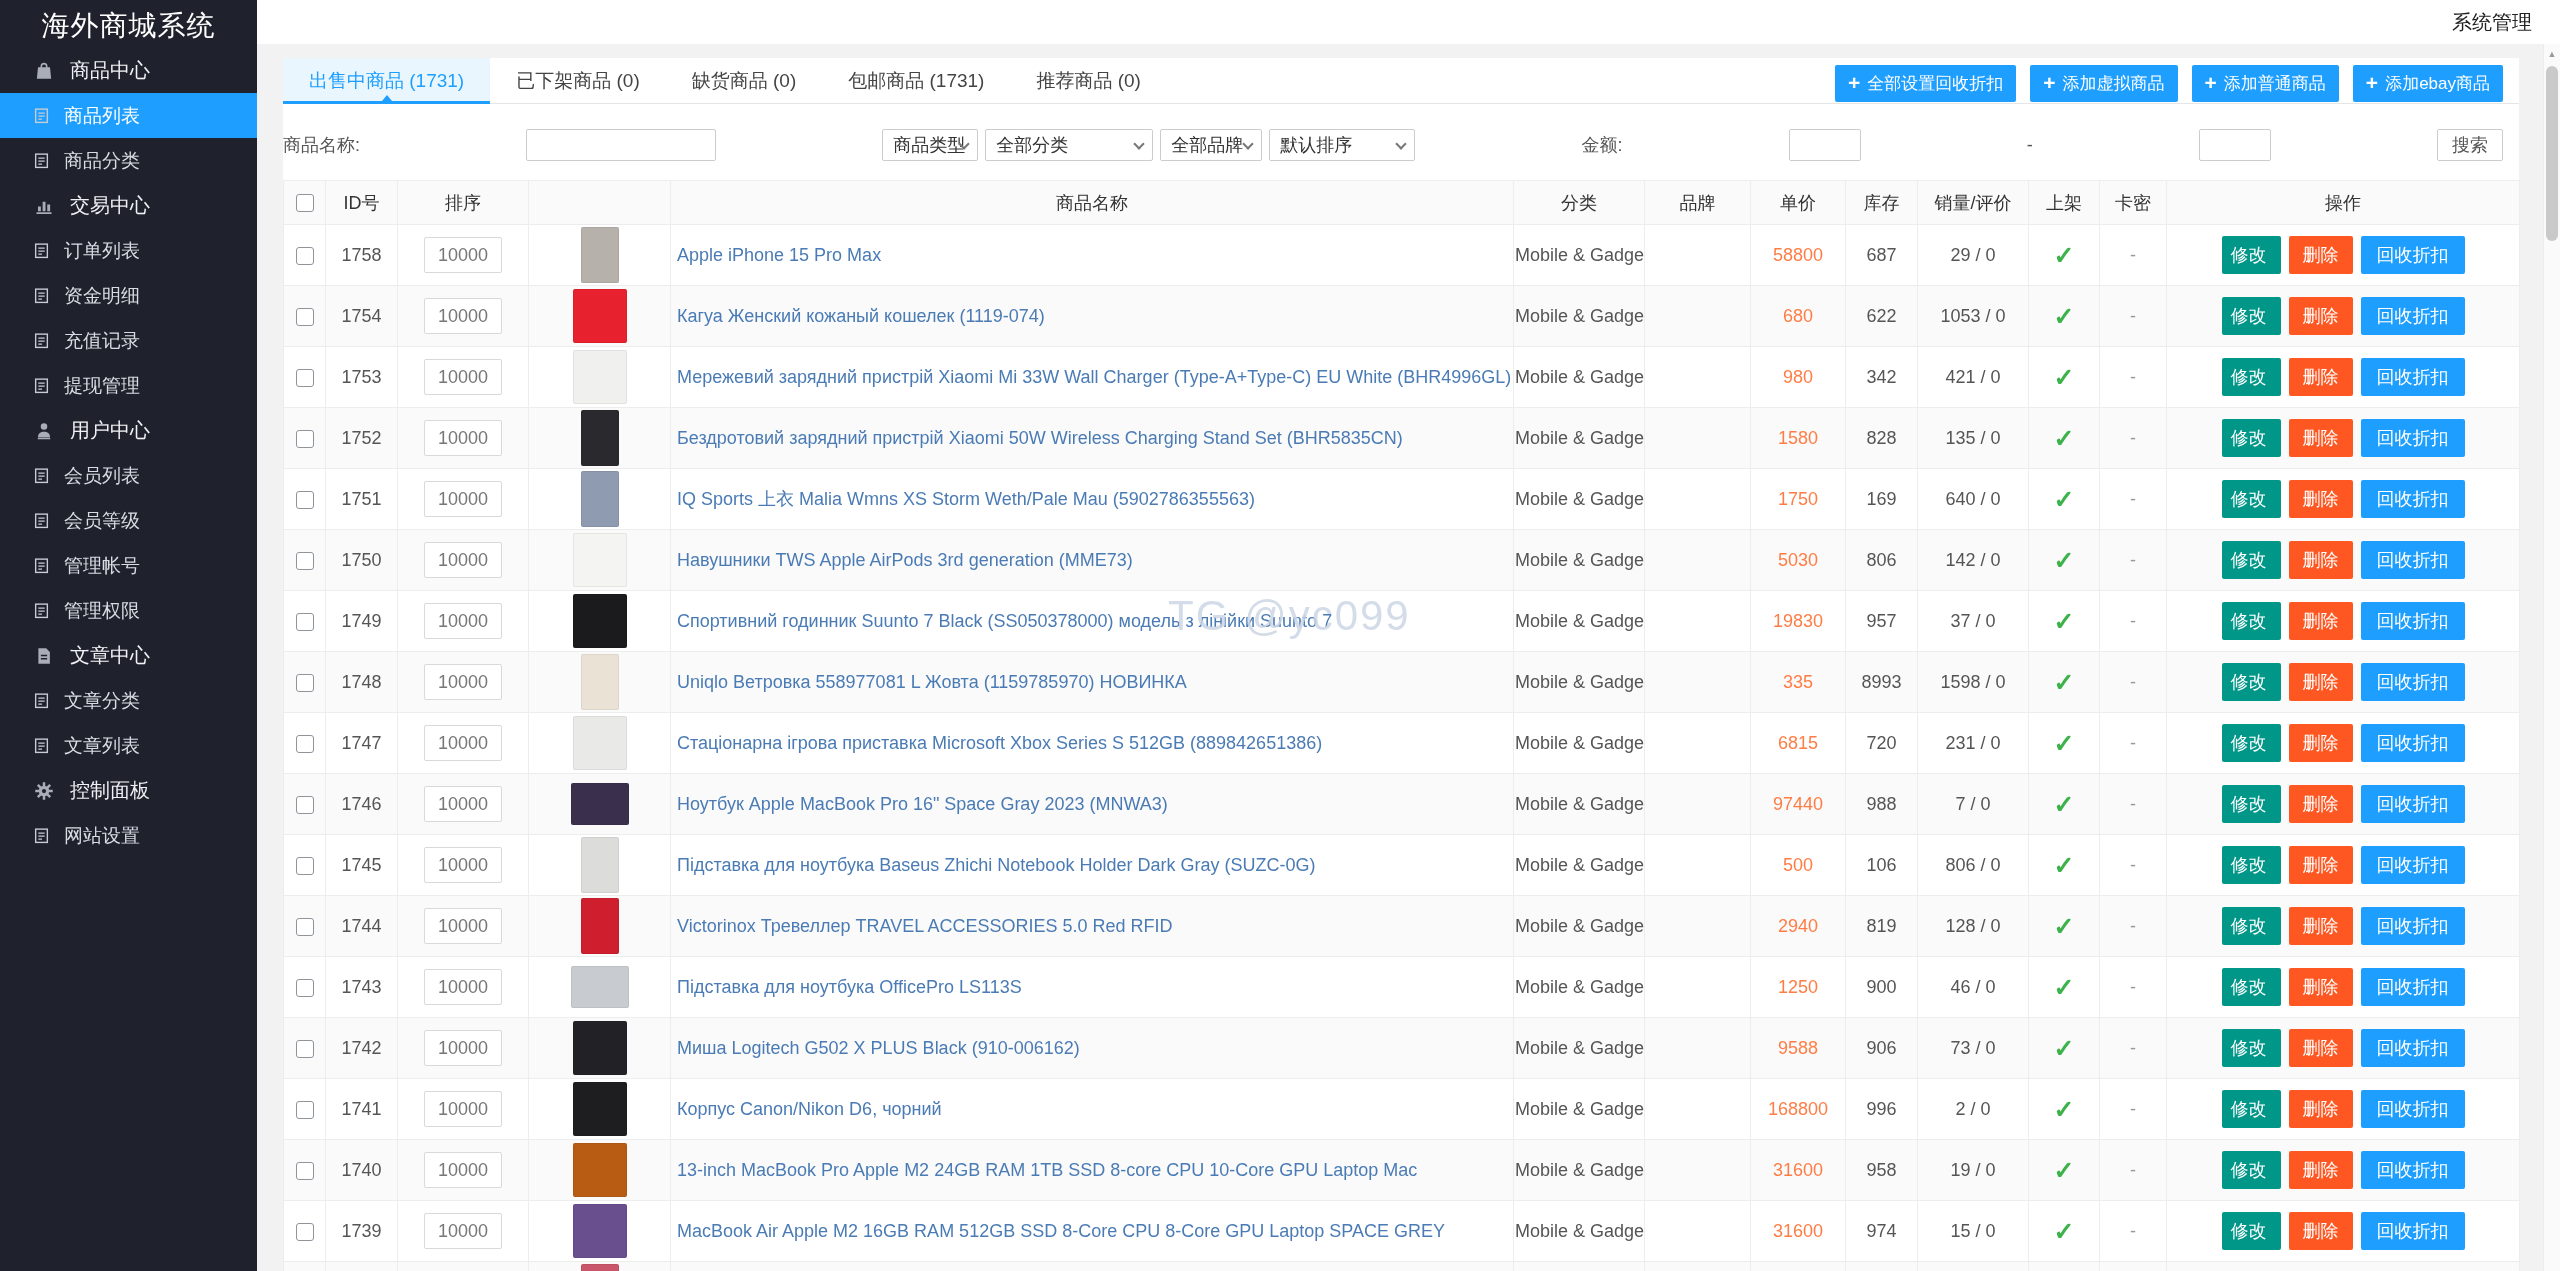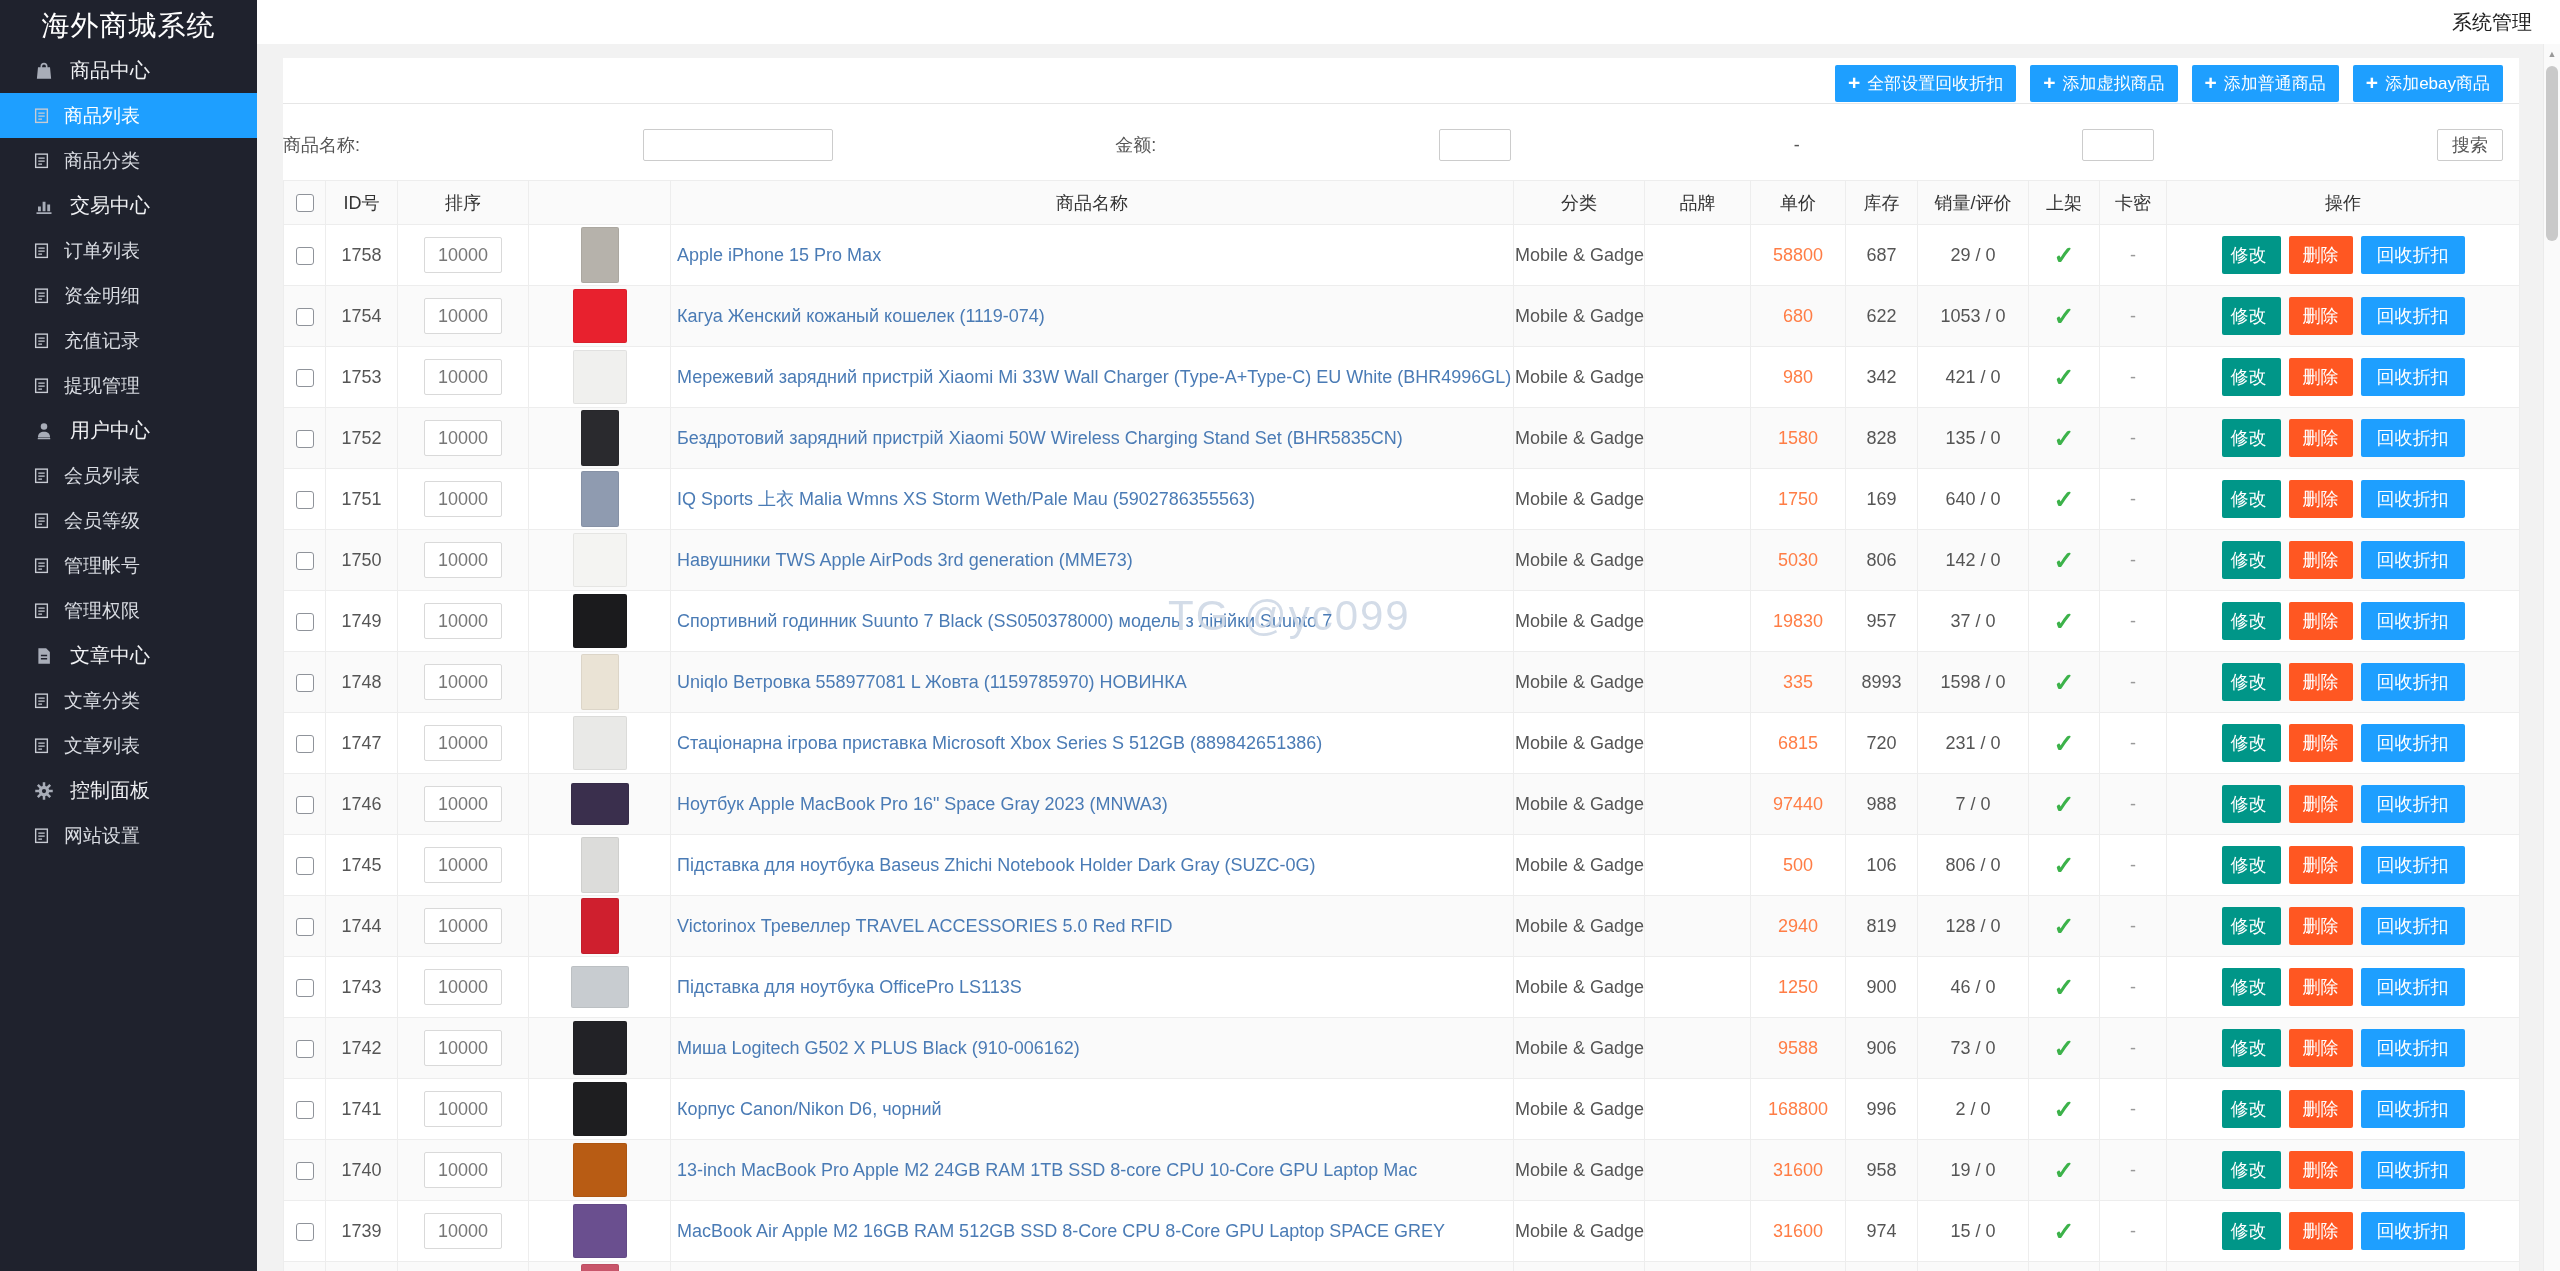--- a/index.html
+++ b/index.html
@@ -261,20 +261,27 @@
 
 <div class="vscroll">
   <div class="arr">▲</div>
   <div class="thumb-bar"></div>
 </div>
 
 <div class="watermark">TG @yc099</div>
 
 <main class="card">
   <div class="tabbar">
+    <div id="tabs-host" style="display:flex;">
+        <div class="tab active">出售中商品 (1731)</div>
+        <div class="tab">已下架商品 (0)</div>
+        <div class="tab">缺货商品 (0)</div>
+        <div class="tab">包邮商品 (1731)</div>
+        <div class="tab">推荐商品 (0)</div>
+      </div>
     <div class="actions" id="actions-host">
         <div class="act-btn">
     <span class="plus">+</span>
     <span class="act-label">全部设置回收折扣</span>
   </div>
         <div class="act-btn">
     <span class="plus">+</span>
     <span class="act-label">添加虚拟商品</span>
   </div>
         <div class="act-btn">
@@ -284,20 +291,38 @@
         <div class="act-btn">
     <span class="plus">+</span>
     <span class="act-label">添加ebay商品</span>
   </div>
       </div>
   </div>
 
   <div class="filterbar">
     <label>商品名称:</label>
     <input class="f-input f-name" value="" style="">
+    <span id="selects-host" style="display:flex;gap:7px;">
+        <span class="select s0">
+    <span class="sel-label">商品类型</span>
+    <span class="caret"></span>
+  </span>
+        <span class="select s1">
+    <span class="sel-label">全部分类</span>
+    <span class="caret"></span>
+  </span>
+        <span class="select s2">
+    <span class="sel-label">全部品牌</span>
+    <span class="caret"></span>
+  </span>
+        <span class="select s3">
+    <span class="sel-label">默认排序</span>
+    <span class="caret"></span>
+  </span>
+      </span>
     <label>金额:</label>
     <input class="f-input f-amount" value="" style="">
     <span>-</span>
     <input class="f-input f-amount" value="" style="">
     <button class="search-btn">搜索</button>
   </div>
 
   <div class="table-wrap">
     <table>
       <colgroup>

